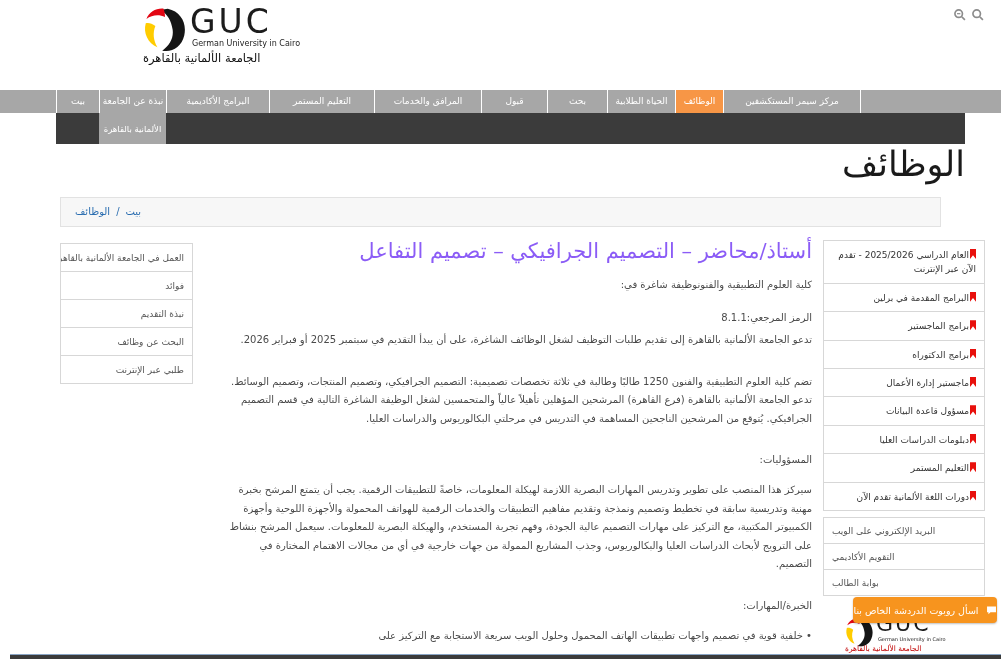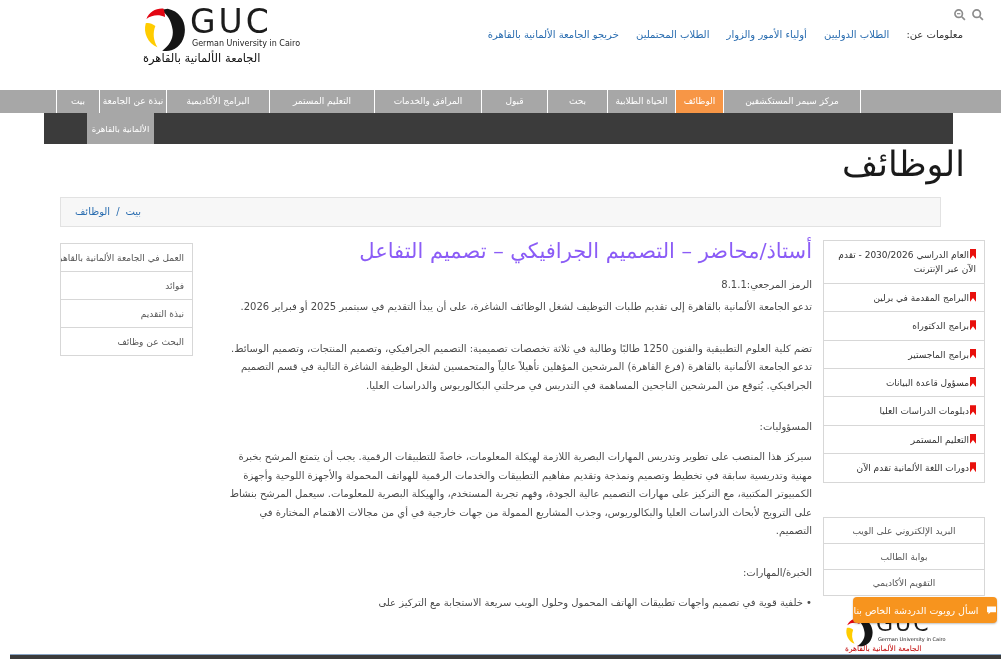--- a/index.html
+++ b/index.html
@@ -21,21 +21,21 @@
   .top-links a:last-child { margin-left:0; }
 
   
   .nav { position:absolute; left:0; top:90px; width:1001px; height:23px; display:flex; }
   .nav > div { background:#a7a7a7; height:23px; line-height:23px; text-align:center; color:#fff; font-size:9px; white-space:nowrap; overflow:hidden; border-left:1px solid #fff; cursor:pointer; }
   .nav > .spacer { border-left:none; cursor:default; }
   .nav > .fill { flex:1; cursor:default; }
   .nav > .active { background:#f79646; }
 
   
-  .subnav { position:absolute; left:44px; top:113px; width:909px; height:31px; background:#3b3b3b; }
+  .subnav { position:absolute; left:56px; top:113px; width:909px; height:31px; background:#3b3b3b; }
   .subnav-item { position:absolute; left:43px; top:0; width:67px; height:31px; background:#a7a7a7; color:#fff; font-size:8.5px; display:flex; align-items:center; justify-content:center; white-space:nowrap; cursor:pointer; }
 
   
   .page-title { position:absolute; top:144px; right:36px; font-size:35px; color:#1a1a1a; font-family:"DejaVu Serif","Liberation Serif",serif; direction:rtl; }
   .breadcrumb { position:absolute; left:60px; top:197px; width:881px; height:30px; background:#f7f7f7; border:1px solid #e2e2e2; direction:rtl; text-align:left; line-height:28px; padding:0 14px; font-size:10px; }
   .breadcrumb a { color:#2a6db0; text-decoration:none; cursor:pointer; }
   .breadcrumb .sep { color:#2a6db0; margin:0 6px; }
 
   
   .sidebar-left { position:absolute; left:60px; top:243px; width:133px; }
@@ -52,21 +52,21 @@
   .content .subhead { margin:0 0 16px; }
   .content .bullet { line-height:1.85;text-align:right; }
   .content .bullet::before { content:"• "; }
 
   
   .sidebar-right { position:absolute; left:823px; top:240px; width:162px; }
   .sidebar-right .item { border:1px solid #d7d7d7; margin-top:-1px; direction:rtl; text-align:right; padding:7px 8px 6px; font-size:9px; color:#333; line-height:1.6; background:#fff; cursor:pointer; }
   .sidebar-right .item:first-child { margin-top:0; }
   .bookmark { display:inline-block; width:6px; height:10px; background:#e8100c; clip-path:polygon(0 0,100% 0,100% 100%,50% 62%,0 100%); margin-left:1px; vertical-align:-1px; }
   .quick-links { position:absolute; left:823px; top:517px; width:162px; }
-  .quick-links .item { border:1px solid #d7d7d7; margin-top:-1px; direction:rtl; text-align:center; padding:0 8px; height:27px; line-height:26px; font-size:9px; color:#555; white-space:nowrap; overflow:hidden; background:#fff; cursor:pointer; }
+  .quick-links .item { border:1px solid #d7d7d7; margin-top:-1px; direction:rtl; text-align:left; padding:0 8px; height:27px; line-height:26px; font-size:9px; color:#555; white-space:nowrap; overflow:hidden; background:#fff; cursor:pointer; }
   .quick-links .item:first-child { margin-top:0; }
 
   
   .chat-btn { position:absolute; left:853px; top:597px; width:144px; height:26px; background:#f7941e; border-radius:4px; color:#fff; font-size:9.5px; display:flex; align-items:center; justify-content:center; gap:7px; direction:rtl; cursor:pointer; box-shadow:0 1px 2px rgba(0,0,0,.25); z-index:5; white-space:nowrap; }
 
   
   .footer-logo { position:absolute; left:845px; top:615px; width:118px; height:42px; cursor:pointer; z-index:2; }
   .footer-logo .logo-mark { top:3px; }
   .footer-logo .logo-acronym { left:31px; top:-4px; font-size:22px; letter-spacing:2px; }
   .footer-logo .logo-sub { left:33px; top:21px; font-size:5px; }
@@ -98,27 +98,20 @@
       </svg>
     </span>
     <span>
       <svg viewBox="0 0 16 16" width="14" height="14">
         <circle cx="6.5" cy="6.5" r="4.3" fill="none" stroke="#8c8c8c" stroke-width="1.9"></circle>
         <line x1="10" y1="10" x2="13.6" y2="13.6" stroke="#8c8c8c" stroke-width="2"></line>
       </svg>
     </span>
   </div>
 
-  <div class="top-links">
-    <span class="lbl">معلومات عن:</span>
-    <a>الطلاب الدوليين</a>
-    <a>أولياء الأمور والزوار</a>
-    <a>الطلاب المحتملين</a>
-    <a>خريجو الجامعة الألمانية بالقاهرة</a>
-  </div>
 
   <div class="nav">
     <div class="spacer" style="width:56px"></div>
     <div style="width:43px">بيت</div>
     <div style="width:67px">نبذة عن الجامعة</div>
     <div style="width:103px">البرامج الأكاديمية</div>
     <div style="width:105px">التعليم المستمر</div>
     <div style="width:107px">المرافق والخدمات</div>
     <div style="width:66px">قبول</div>
     <div style="width:60px">بحث</div>
@@ -136,48 +129,51 @@
 
   <div class="breadcrumb">
     <a>بيت</a><span class="sep">/</span><a>الوظائف</a>
   </div>
 
   <div class="sidebar-left">
     <div class="item">العمل في الجامعة الألمانية بالقاهرة</div>
     <div class="item">فوائد</div>
     <div class="item">نبذة التقديم</div>
     <div class="item">البحث عن وظائف</div>
+    <div class="item">طلبي عبر الإنترنت</div>
   </div>
 
   <div class="content">
     <h1>أستاذ/محاضر – التصميم الجرافيكي – تصميم التفاعل</h1>
+    <div class="line">كلية العلوم التطبيقية والفنونوظيفة شاغرة في:</div>
     <div class="ref">الرمز المرجعي:8.1.1</div>
     <p>تدعو الجامعة الألمانية بالقاهرة إلى تقديم طلبات التوظيف لشغل الوظائف الشاغرة، على أن يبدأ التقديم في سبتمبر 2025 أو فبراير 2026.</p>
     <p class="wide">تضم كلية العلوم التطبيقية والفنون 1250 طالبًا وطالبة في ثلاثة تخصصات تصميمية: التصميم الجرافيكي، وتصميم المنتجات، وتصميم الوسائط. تدعو الجامعة الألمانية بالقاهرة (فرع القاهرة) المرشحين المؤهلين تأهيلاً عالياً والمتحمسين لشغل الوظيفة الشاغرة التالية في قسم التصميم الجرافيكي. يُتوقع من المرشحين الناجحين المساهمة في التدريس في مرحلتي البكالوريوس والدراسات العليا.</p>
     <div class="subhead">المسؤوليات:</div>
     <p class="wide">سيركز هذا المنصب على تطوير وتدريس المهارات البصرية اللازمة لهيكلة المعلومات، خاصةً للتطبيقات الرقمية. يجب أن يتمتع المرشح بخبرة مهنية وتدريسية سابقة في تخطيط وتصميم ونمذجة وتقديم مفاهيم التطبيقات والخدمات الرقمية للهواتف المحمولة والأجهزة اللوحية وأجهزة الكمبيوتر المكتبية، مع التركيز على مهارات التصميم عالية الجودة، وفهم تجربة المستخدم، والهيكلة البصرية للمعلومات. سيعمل المرشح بنشاط على الترويج لأبحاث الدراسات العليا والبكالوريوس، وجذب المشاريع الممولة من جهات خارجية في أي من مجالات الاهتمام المختارة في التصميم.</p>
     <div class="subhead">الخبرة/المهارات:</div>
     <div class="bullet">خلفية قوية في تصميم واجهات تطبيقات الهاتف المحمول وحلول الويب سريعة الاستجابة مع التركيز على</div>
   </div>
 
   <div class="sidebar-right">
-    <div class="item"><span class="bookmark"></span><span>العام الدراسي 2030/2026 - تقدم الآن عبر الإنترنت</span></div>
+    <div class="item"><span class="bookmark"></span><span>العام الدراسي 2025/2026 - تقدم الآن عبر الإنترنت</span></div>
     <div class="item"><span class="bookmark"></span><span>البرامج المقدمة في برلين</span></div>
+    <div class="item"><span class="bookmark"></span><span>برامج الماجستير</span></div>
     <div class="item"><span class="bookmark"></span><span>برامج الدكتوراه</span></div>
-    <div class="item"><span class="bookmark"></span><span>برامج الماجستير</span></div>
+    <div class="item"><span class="bookmark"></span><span>ماجستير إدارة الأعمال</span></div>
     <div class="item"><span class="bookmark"></span><span>مسؤول قاعدة البيانات</span></div>
     <div class="item"><span class="bookmark"></span><span>دبلومات الدراسات العليا</span></div>
     <div class="item"><span class="bookmark"></span><span>التعليم المستمر</span></div>
     <div class="item"><span class="bookmark"></span><span>دورات اللغة الألمانية تقدم الآن</span></div>
   </div>
 
   <div class="quick-links">
     <div class="item">البريد الإلكتروني على الويب</div>
+    <div class="item">التقويم الأكاديمي</div>
     <div class="item">بوابة الطالب</div>
-    <div class="item">التقويم الأكاديمي</div>
   </div>
 
   <div class="chat-btn">
     <svg viewBox="0 0 16 16" width="11" height="11">
       <path fill="#fff" d="M1.5 2 h13 v8.5 h-8 l-3 3 v-3 h-2 z"></path>
     </svg>
     <span>اسأل روبوت الدردشة الخاص بنا</span>
   </div>
 
   <div class="footer-logo logo">

